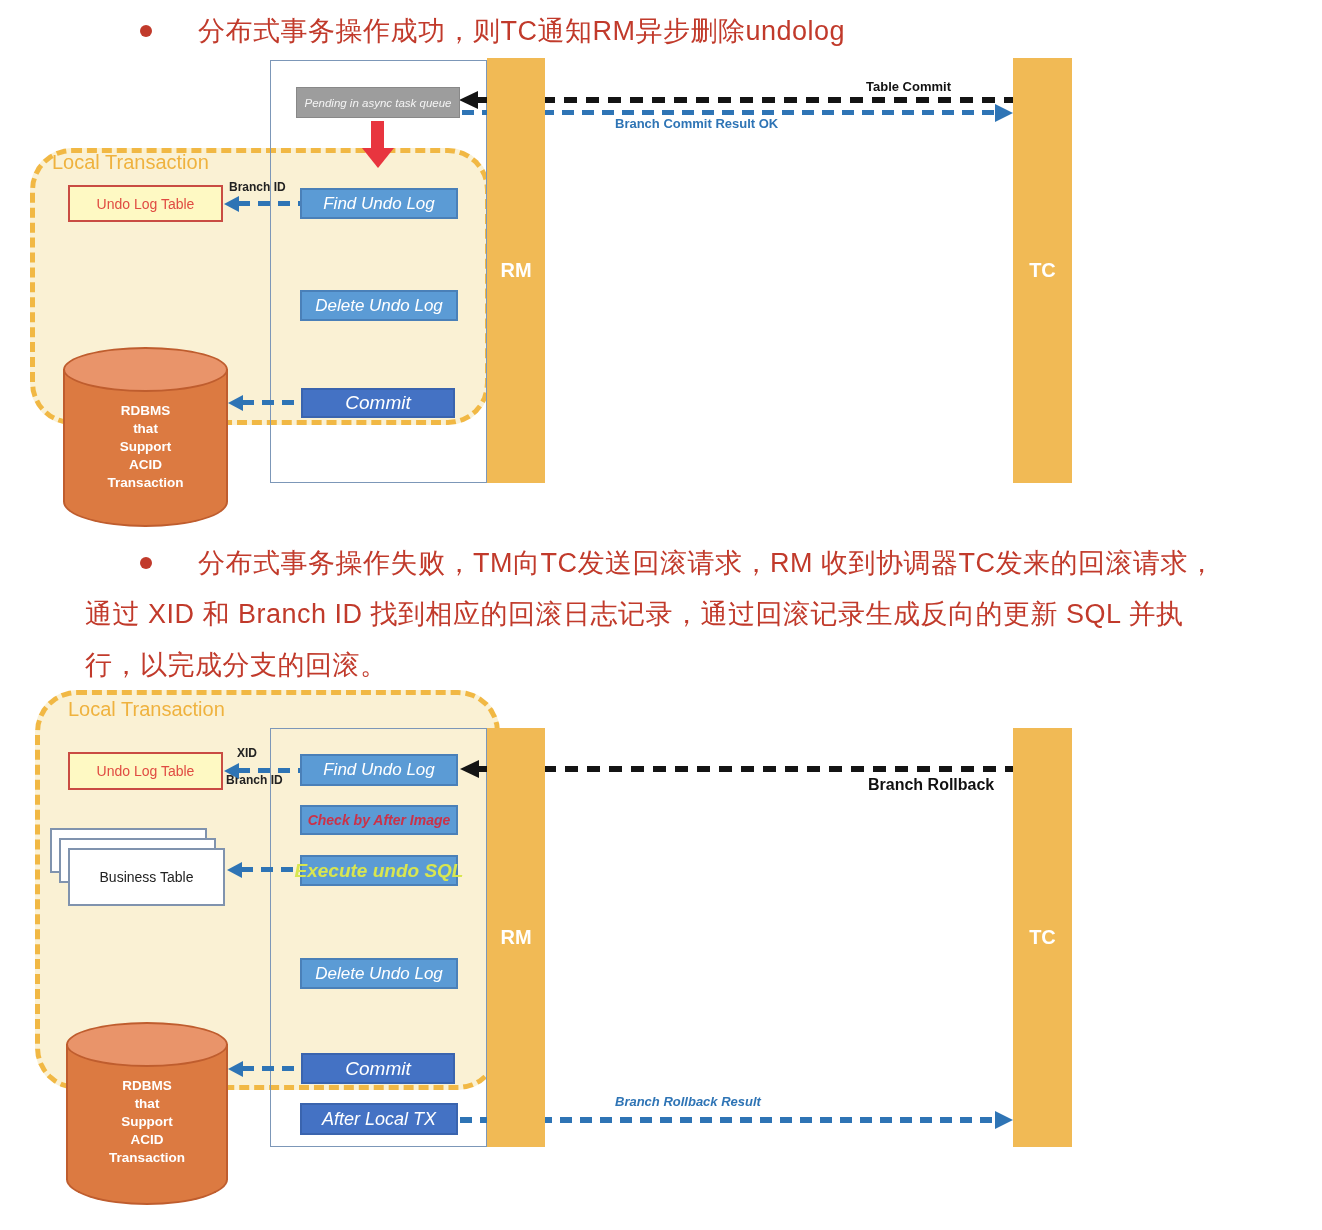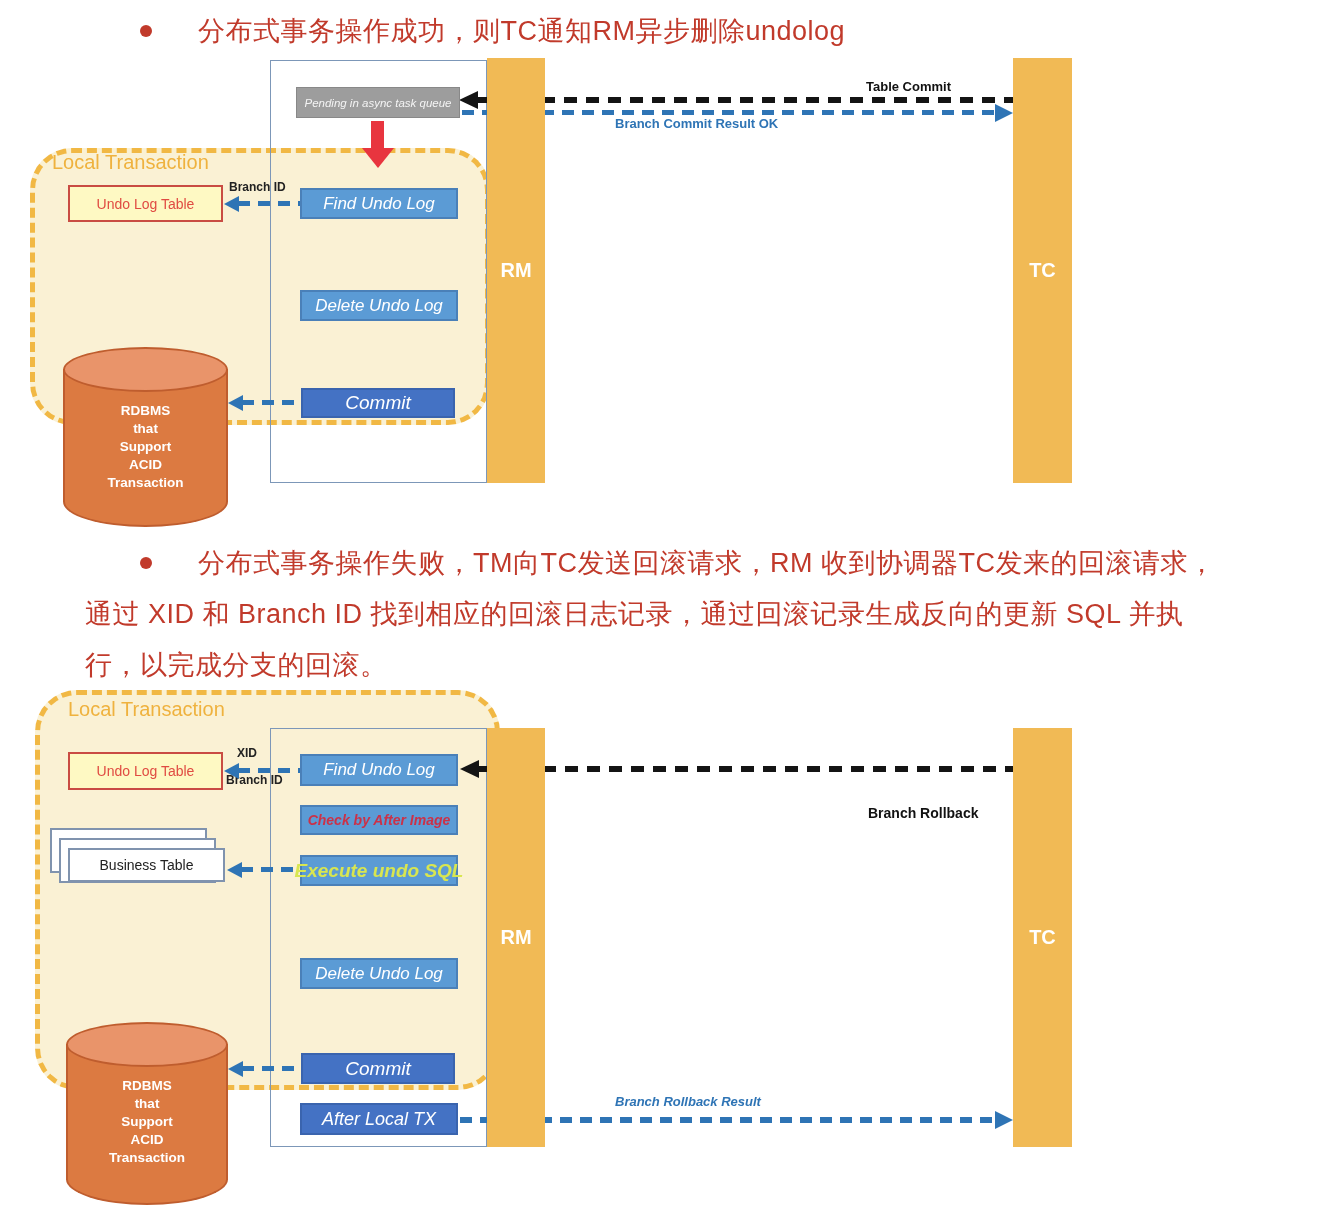--- a/index.html
+++ b/index.html
@@ -109,38 +109,38 @@
   <div class="abs cn" style="left:198px;top:545px;">分布式事务操作失败，TM向TC发送回滚请求，RM 收到协调器TC发来的回滚请求，</div>
   <div class="abs cn" style="left:85px;top:596px;">通过 XID 和 Branch ID 找到相应的回滚日志记录，通过回滚记录生成反向的更新 SQL 并执</div>
   <div class="abs cn" style="left:85px;top:647px;">行，以完成分支的回滚。</div>
 
   <div class="abs region" style="left:35px;top:690px;width:465px;height:400px;"></div>
   <div class="abs lt-label" style="left:68px;top:698px;">Local Transaction</div>
   <div class="abs container" style="left:270px;top:728px;width:217px;height:419px;"></div>
 
   <div class="abs dash-black" style="left:477px;top:766px;width:536px;"></div>
   <div class="abs head-left-black" style="left:460px;top:760px;"></div>
-  <div class="abs lbl-black" style="left:868px;top:776px;font-size:14px;margin-top:29px;">Branch Rollback</div>
+  <div class="abs lbl-black" style="left:868px;top:776px;font-size:16px;">Branch Rollback</div>
 
   <div class="abs redbox" style="left:68px;top:752px;width:155px;height:38px;">Undo Log Table</div>
   <div class="abs lbl-small" style="left:237px;top:746px;">XID</div>
   <div class="abs lbl-small" style="left:226px;top:773px;">Branch ID</div>
   <div class="abs dash-blue" style="left:238px;top:768px;width:62px;"></div>
   <div class="abs head-left-blue" style="left:224px;top:763px;"></div>
 
   <div class="abs bluebox" style="left:300px;top:754px;width:158px;height:32px;">Find Undo Log</div>
   <div class="abs bluebox" style="left:300px;top:805px;width:158px;height:30px;color:#CB3148;font-size:14px;font-weight:bold;">Check by After Image</div>
   <div class="abs bluebox" style="left:300px;top:855px;width:158px;height:31px;color:#D8E650;font-size:19px;font-weight:bold;">Execute undo SQL</div>
   <div class="abs bluebox" style="left:300px;top:958px;width:158px;height:31px;">Delete Undo Log</div>
   <div class="abs darkbox" style="left:301px;top:1053px;width:154px;height:31px;">Commit</div>
   <div class="abs darkbox" style="left:300px;top:1103px;width:158px;height:32px;font-size:18px;">After Local TX</div>
 
   <div class="abs bizbox" style="left:50px;top:828px;width:157px;height:45px;z-index:5;"></div>
   <div class="abs bizbox" style="left:59px;top:838px;width:157px;height:45px;z-index:6;"></div>
-  <div class="abs bizbox biztext" style="left:68px;top:848px;width:157px;height:34px;z-index:7;">Business Table</div>
+  <div class="abs bizbox biztext" style="left:68px;top:848px;width:157px;height:58px;z-index:7;">Business Table</div>
   <div class="abs dash-blue" style="left:241px;top:867px;width:59px;z-index:8;"></div>
   <div class="abs head-left-blue" style="left:227px;top:862px;z-index:8;"></div>
 
   <div class="abs dash-blue" style="left:242px;top:1066px;width:58px;"></div>
   <div class="abs head-left-blue" style="left:228px;top:1061px;"></div>
 
   <div class="abs dash-blue" style="left:460px;top:1117px;height:6px;width:545px;"></div>
   <div class="abs head-right-blue" style="left:995px;top:1111px;"></div>
   <div class="abs lbl-blue" style="left:615px;top:1094px;font-style:italic;">Branch Rollback Result</div>
 

